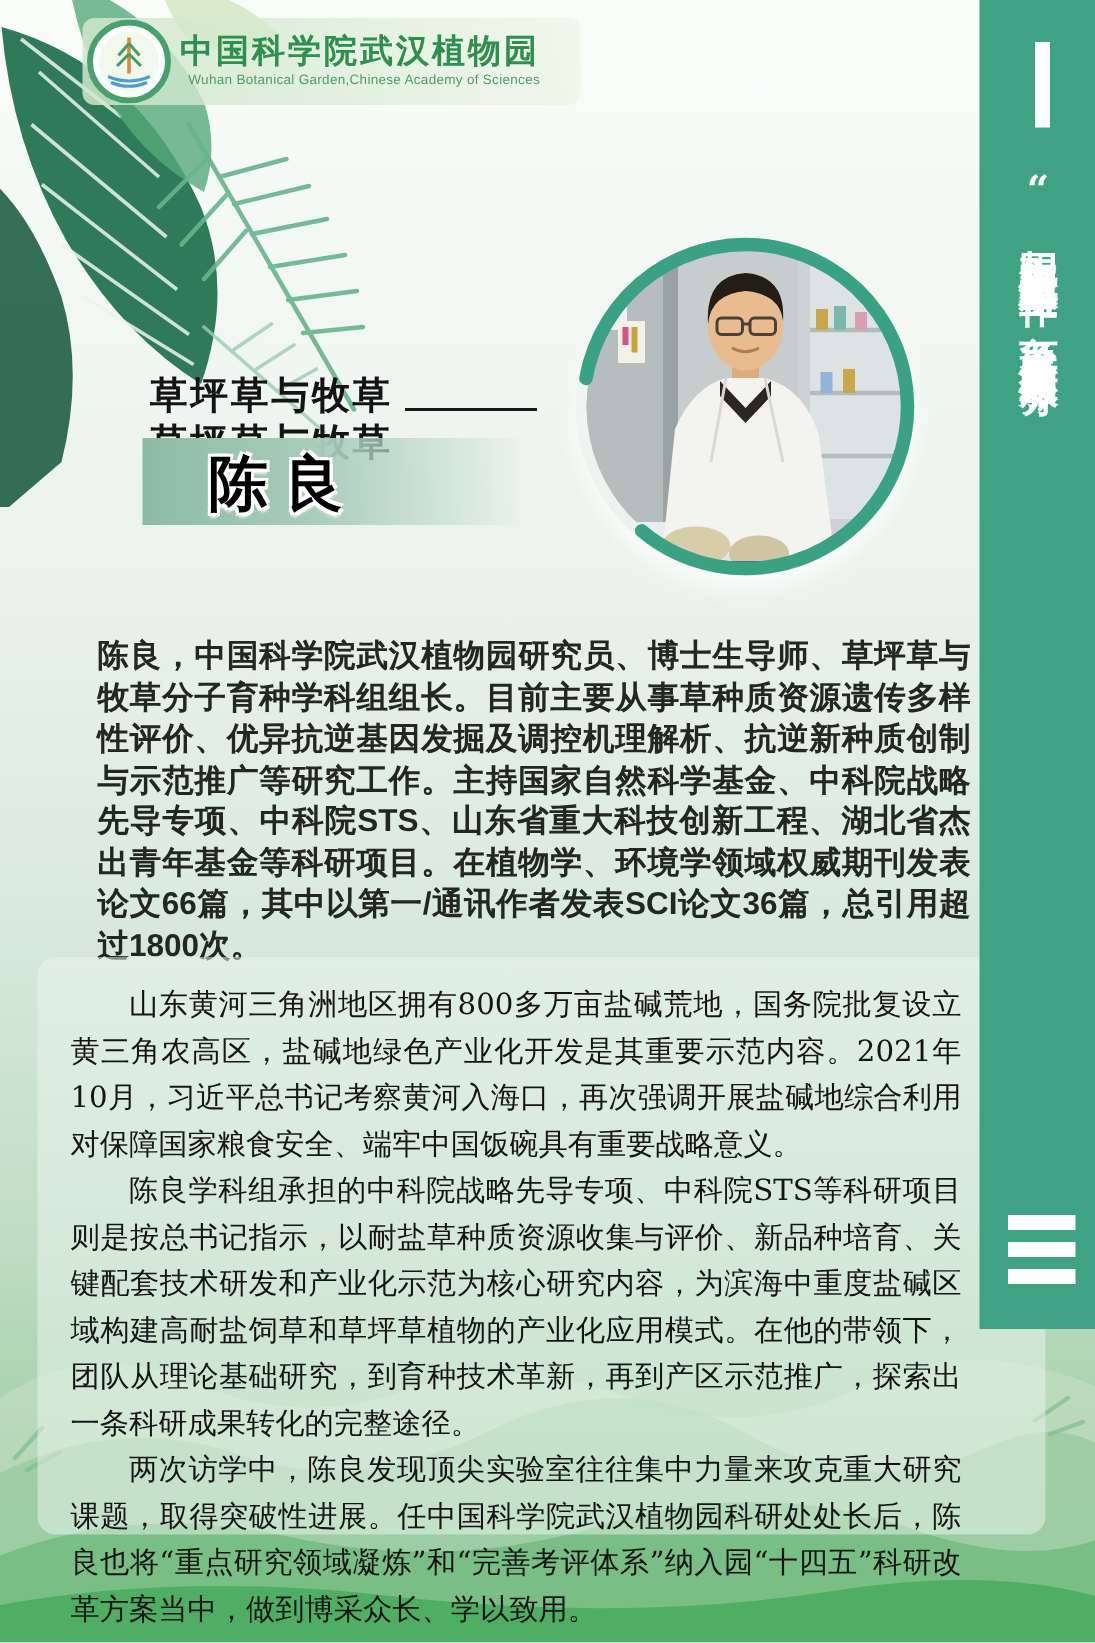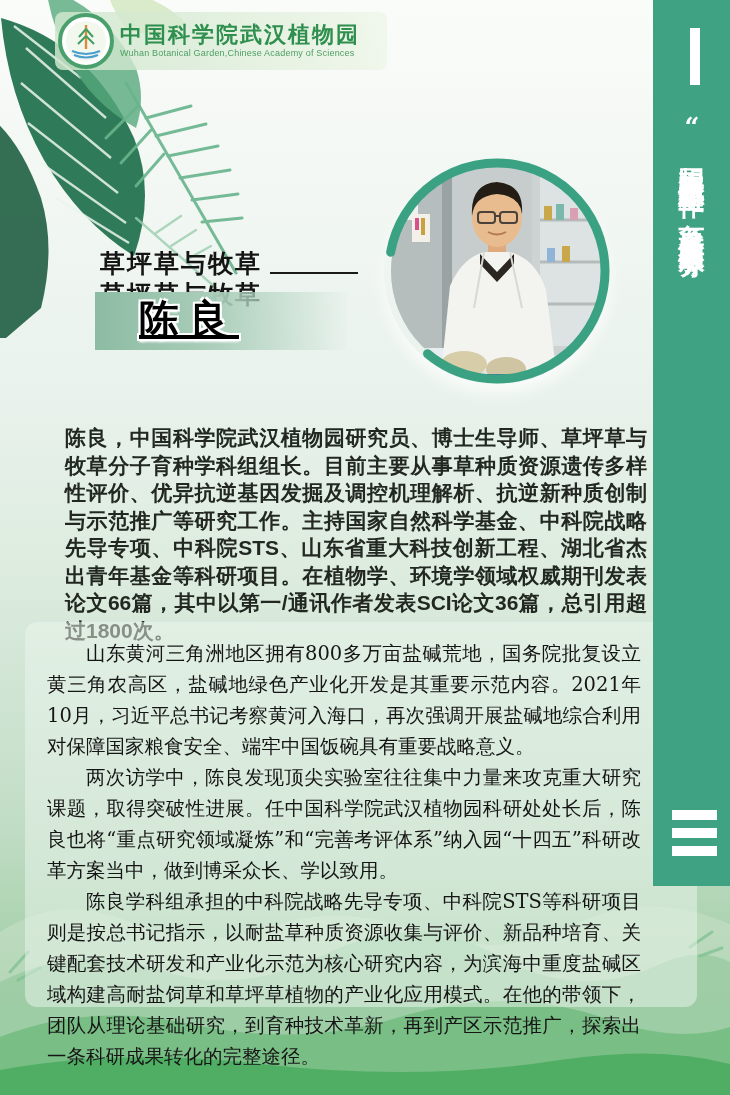--- a/index.html
+++ b/index.html
@@ -8,43 +8,43 @@
     background:linear-gradient(180deg,#fafcfa 0%,#f2f7f3 18%,#e9f2ec 36%,#ddecdf 52%,#cfe4d3 64%,#c0dcc4 76%,#a9d2ae 86%,#84c48f 94%,#57b26b 100%);}
   .abs{position:absolute;}
   
   .leaves{left:-14px;top:-12px;width:260px;height:350px;z-index:2;}
   
   .logo-banner{left:55px;top:12px;width:332px;height:58px;z-index:3;display:flex;align-items:center;
     background:linear-gradient(90deg,rgba(207,231,205,.85),rgba(233,243,224,.55));border-radius:8px;}
   .logo-badge{width:56px;height:56px;margin-left:3px;flex:0 0 auto;}
   .logo-text{margin-left:6px;line-height:1.05;}
   .logo-cn{font-family:"DejaVu Serif",serif;font-weight:bold;font-size:22px;color:#2f8f4e;letter-spacing:2px;}
-  .logo-en{font-size:9px;color:#4d9f63;margin-top:3px;letter-spacing:.2px;}
+  .logo-en{font-size:9px;color:#4d9f63;margin-top:3px;letter-spacing:.2px;text-align:right;}
   
   .main-title{left:70px;top:96px;width:586px;margin:0;text-align:center;z-index:3;
     font-size:40px;font-weight:600;color:#3d4b45;letter-spacing:2px;white-space:nowrap;}
   
   .group-label{left:100px;top:208px;z-index:3;font-family:"DejaVu Serif",serif;
     font-size:25px;font-weight:bold;color:#141414;line-height:1.22;letter-spacing:2px;margin-top:41px;}
   .rule{left:270px;top:272px;width:88px;height:2px;background:#1a1a1a;z-index:3;}
   
   .name-ribbon{left:95px;top:292px;width:252px;height:58px;z-index:3;
     background:linear-gradient(90deg,#8cbba3 0%,#a9cdb9 45%,rgba(226,239,231,.25) 100%);
-    display:flex;align-items:flex-start;text-decoration:underline;}
+    display:flex;align-items:flex-end;}
   .name-ribbon span{margin-left:44px;font-family:"DejaVu Serif",serif;font-weight:bold;
     font-size:40px;color:#000;letter-spacing:10px;
     text-shadow:-2px -2px 0 #fff,2px -2px 0 #fff,-2px 2px 0 #fff,2px 2px 0 #fff,0 3px 2px rgba(255,255,255,.9);}
   
   .photo-wrap{left:384px;top:158px;width:226px;height:226px;z-index:3;border-radius:50%;
     box-shadow:0 10px 16px rgba(255,255,255,.75);}
   
   .bio{left:65px;top:424px;width:582px;margin:0;z-index:3;font-size:21px;line-height:27.5px;
     font-weight:600;color:#222821;text-align:justify;}
   
-  .panel{left:25px;top:622px;width:672px;height:385px;z-index:3;border-radius:12px;
+  .panel{left:25px;top:638px;width:672px;height:385px;z-index:3;border-radius:12px;
     background:rgba(236,246,238,.5);box-sizing:border-box;padding:16px 56px 18px 22px;}
   .panel p{margin:0;text-indent:2em;font-family:"DejaVu Serif",serif;font-size:19.5px;
     line-height:31px;color:#151515;text-align:justify;}
   
   .sidebar{left:653px;top:0;width:77px;height:886px;background:#3ea283;z-index:4;}
   .vbar{position:absolute;left:37px;top:28px;width:10px;height:57px;background:#ffffff;}
   .vquote{position:absolute;left:0;top:112px;width:77px;height:692px;
     writing-mode:vertical-rl;text-orientation:upright;
     font-family:"DejaVu Serif",serif;font-size:26px;font-weight:bold;color:#ffffff;
     letter-spacing:3px;line-height:77px;text-align:left;margin:0;}
@@ -160,22 +160,22 @@
         <rect x="88" y="216" width="42" height="10" fill="#4a5fae"></rect>
       </g>
       <circle cx="113" cy="113" r="108" fill="none" stroke="#3aa183" stroke-width="9" stroke-dasharray="565 114" transform="rotate(190 113 113)" stroke-linecap="round"></circle>
     </svg>
   </div>
 
   <p class="abs bio">陈良，中国科学院武汉植物园研究员、博士生导师、草坪草与牧草分子育种学科组组长。目前主要从事草种质资源遗传多样性评价、优异抗逆基因发掘及调控机理解析、抗逆新种质创制与示范推广等研究工作。主持国家自然科学基金、中科院战略先导专项、中科院STS、山东省重大科技创新工程、湖北省杰出青年基金等科研项目。在植物学、环境学领域权威期刊发表论文66篇，其中以第一/通讯作者发表SCI论文36篇，总引用超过1800次。</p>
 
   <div class="abs panel">
     <p>山东黄河三角洲地区拥有800多万亩盐碱荒地，国务院批复设立黄三角农高区，盐碱地绿色产业化开发是其重要示范内容。2021年10月，习近平总书记考察黄河入海口，再次强调开展盐碱地综合利用对保障国家粮食安全、端牢中国饭碗具有重要战略意义。</p>
+    <p>陈良学科组承担的中科院战略先导专项、中科院STS等科研项目则是按总书记指示，以耐盐草种质资源收集与评价、新品种培育、关键配套技术研发和产业化示范为核心研究内容，为滨海中重度盐碱区域构建高耐盐饲草和草坪草植物的产业化应用模式。在他的带领下，团队从理论基础研究，到育种技术革新，再到产区示范推广，探索出一条科研成果转化的完整途径。</p>
     <p>两次访学中，陈良发现顶尖实验室往往集中力量来攻克重大研究课题，取得突破性进展。任中国科学院武汉植物园科研处处长后，陈良也将“重点研究领域凝炼”和“完善考评体系”纳入园“十四五”科研改革方案当中，做到博采众长、学以致用。</p>
-    <p>陈良学科组承担的中科院战略先导专项、中科院STS等科研项目则是按总书记指示，以耐盐草种质资源收集与评价、新品种培育、关键配套技术研发和产业化示范为核心研究内容，为滨海中重度盐碱区域构建高耐盐饲草和草坪草植物的产业化应用模式。在他的带领下，团队从理论基础研究，到育种技术革新，再到产区示范推广，探索出一条科研成果转化的完整途径。</p>
   </div>
 
   <aside class="abs sidebar">
     <div class="vbar"></div>
     <p class="vquote">“想国家所想做科研工作，急百姓所急为人民服务。”</p>
     <div class="hbars">
         <i></i>
         <i></i>
         <i></i>
       </div>

